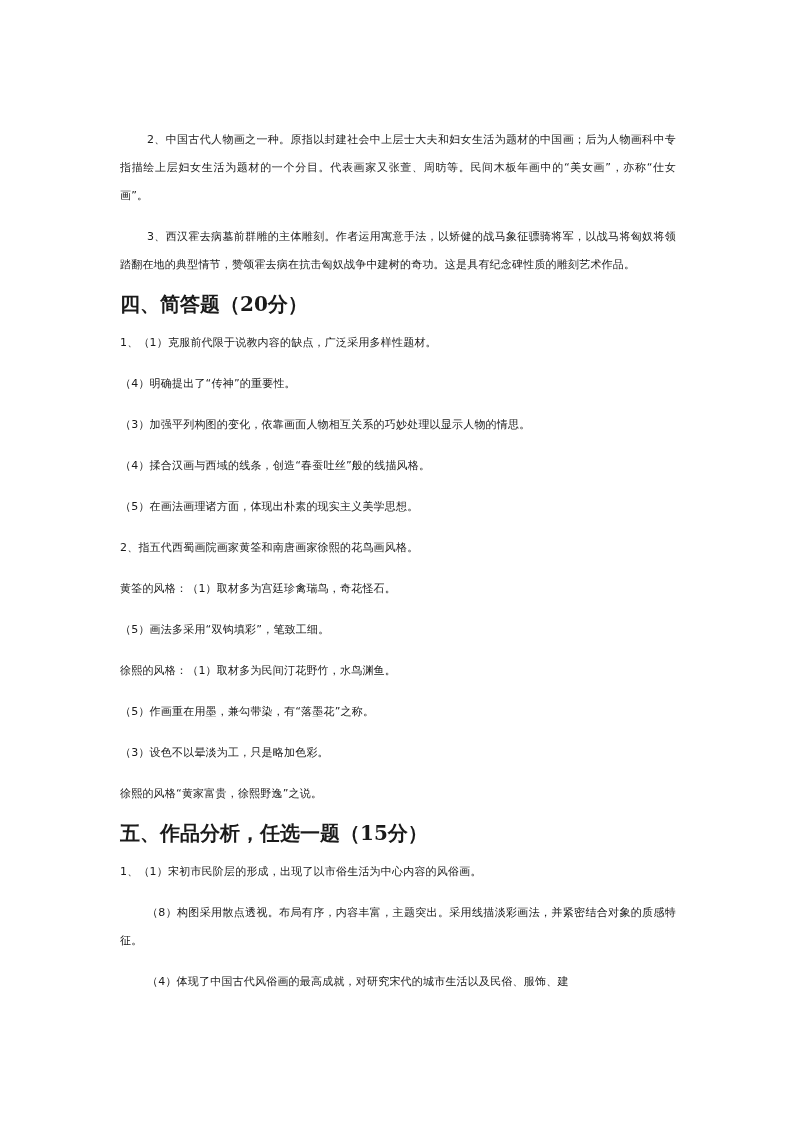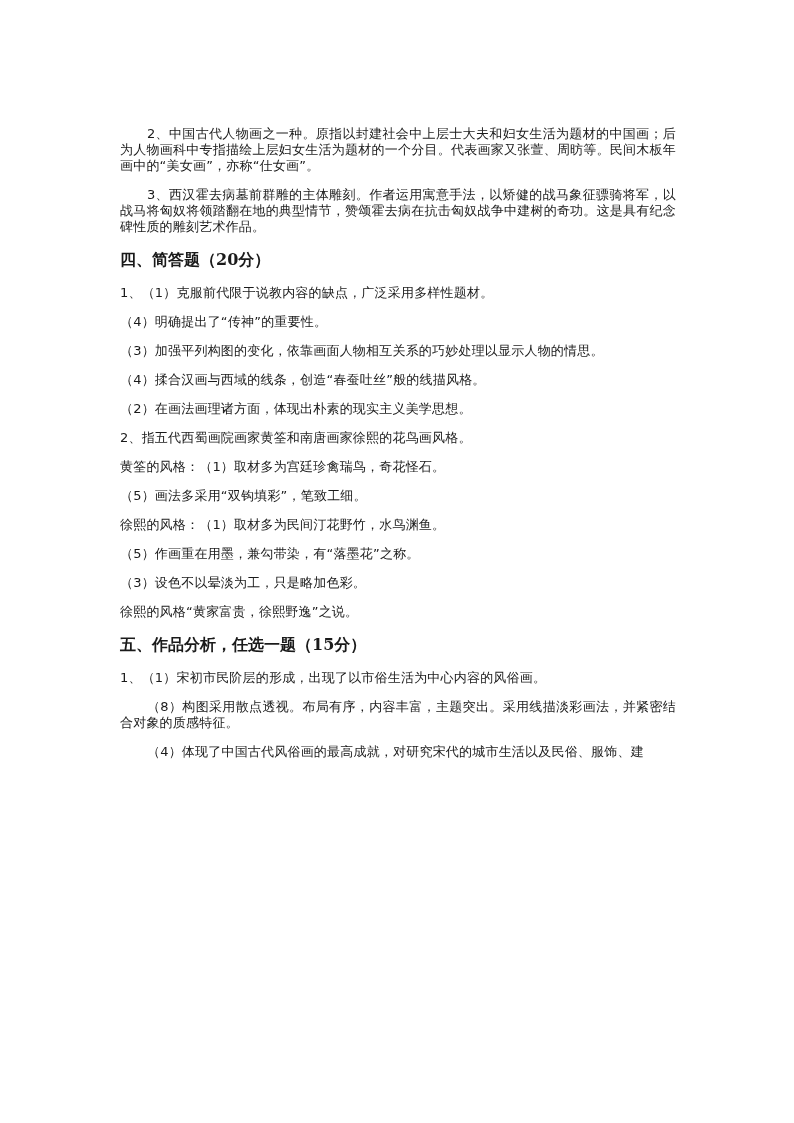--- a/index.html
+++ b/index.html
@@ -1,35 +1,35 @@
 <!DOCTYPE html>
 <html><head>
 <meta charset="utf-8">
 <style>
   html, body { margin: 0; padding: 0; background: #ffffff; }
   body { width: 794px; height: 1123px; position: relative; overflow: hidden;
          font-family: "DejaVu Sans", "Liberation Sans", sans-serif; color: #1a1a1a; }
   .page { position: absolute; left: 120px; top: 126px; width: 556px; }
-  .p { font-size: 13px; line-height: 16px; margin: 0 0 13px 0; letter-spacing: 0.2px; text-align: justify; }
+  .p { font-size: 11px; line-height: 28px; margin: 0 0 13px 0; letter-spacing: 0.2px; text-align: justify; }
   .indent { text-indent: 27px; }
-  .h { font-weight: bold; font-size: 16px; line-height: 24px; margin: 0 0 13px 0; font-family: "DejaVu Serif", "Liberation Serif", serif; }
+  .h { font-weight: bold; font-size: 20px; line-height: 24px; margin: 0 0 13px 0; font-family: "DejaVu Serif", "Liberation Serif", serif; }
 </style>
 </head>
 <body>
 
 <div class="page">
   <p class="p indent">2、中国古代人物画之一种。原指以封建社会中上层士大夫和妇女生活为题材的中国画；后为人物画科中专指描绘上层妇女生活为题材的一个分目。代表画家又张萱、周昉等。民间木板年画中的“美女画”，亦称“仕女画”。</p>
   <p class="p indent">3、西汉霍去病墓前群雕的主体雕刻。作者运用寓意手法，以矫健的战马象征骠骑将军，以战马将匈奴将领踏翻在地的典型情节，赞颂霍去病在抗击匈奴战争中建树的奇功。这是具有纪念碑性质的雕刻艺术作品。</p>
 
   <p class="h">四、简答题（20分）</p>
   <p class="p">1、（1）克服前代限于说教内容的缺点，广泛采用多样性题材。</p>
   <p class="p">（4）明确提出了“传神”的重要性。</p>
   <p class="p">（3）加强平列构图的变化，依靠画面人物相互关系的巧妙处理以显示人物的情思。</p>
   <p class="p">（4）揉合汉画与西域的线条，创造“春蚕吐丝”般的线描风格。</p>
-  <p class="p">（2）在画法画理诸方面，体现出朴素的现实主义美学思想。</p>
+  <p class="p">（5）在画法画理诸方面，体现出朴素的现实主义美学思想。</p>
   <p class="p">2、指五代西蜀画院画家黄筌和南唐画家徐熙的花鸟画风格。</p>
   <p class="p">黄筌的风格：（1）取材多为宫廷珍禽瑞鸟，奇花怪石。</p>
   <p class="p">（5）画法多采用“双钩填彩”，笔致工细。</p>
   <p class="p">徐熙的风格：（1）取材多为民间汀花野竹，水鸟渊鱼。</p>
   <p class="p">（5）作画重在用墨，兼勾带染，有“落墨花”之称。</p>
   <p class="p">（3）设色不以晕淡为工，只是略加色彩。</p>
   <p class="p">徐熙的风格“黄家富贵，徐熙野逸”之说。</p>
 
   <p class="h">五、作品分析，任选一题（15分）</p>
   <p class="p">1、（1）宋初市民阶层的形成，出现了以市俗生活为中心内容的风俗画。</p>

